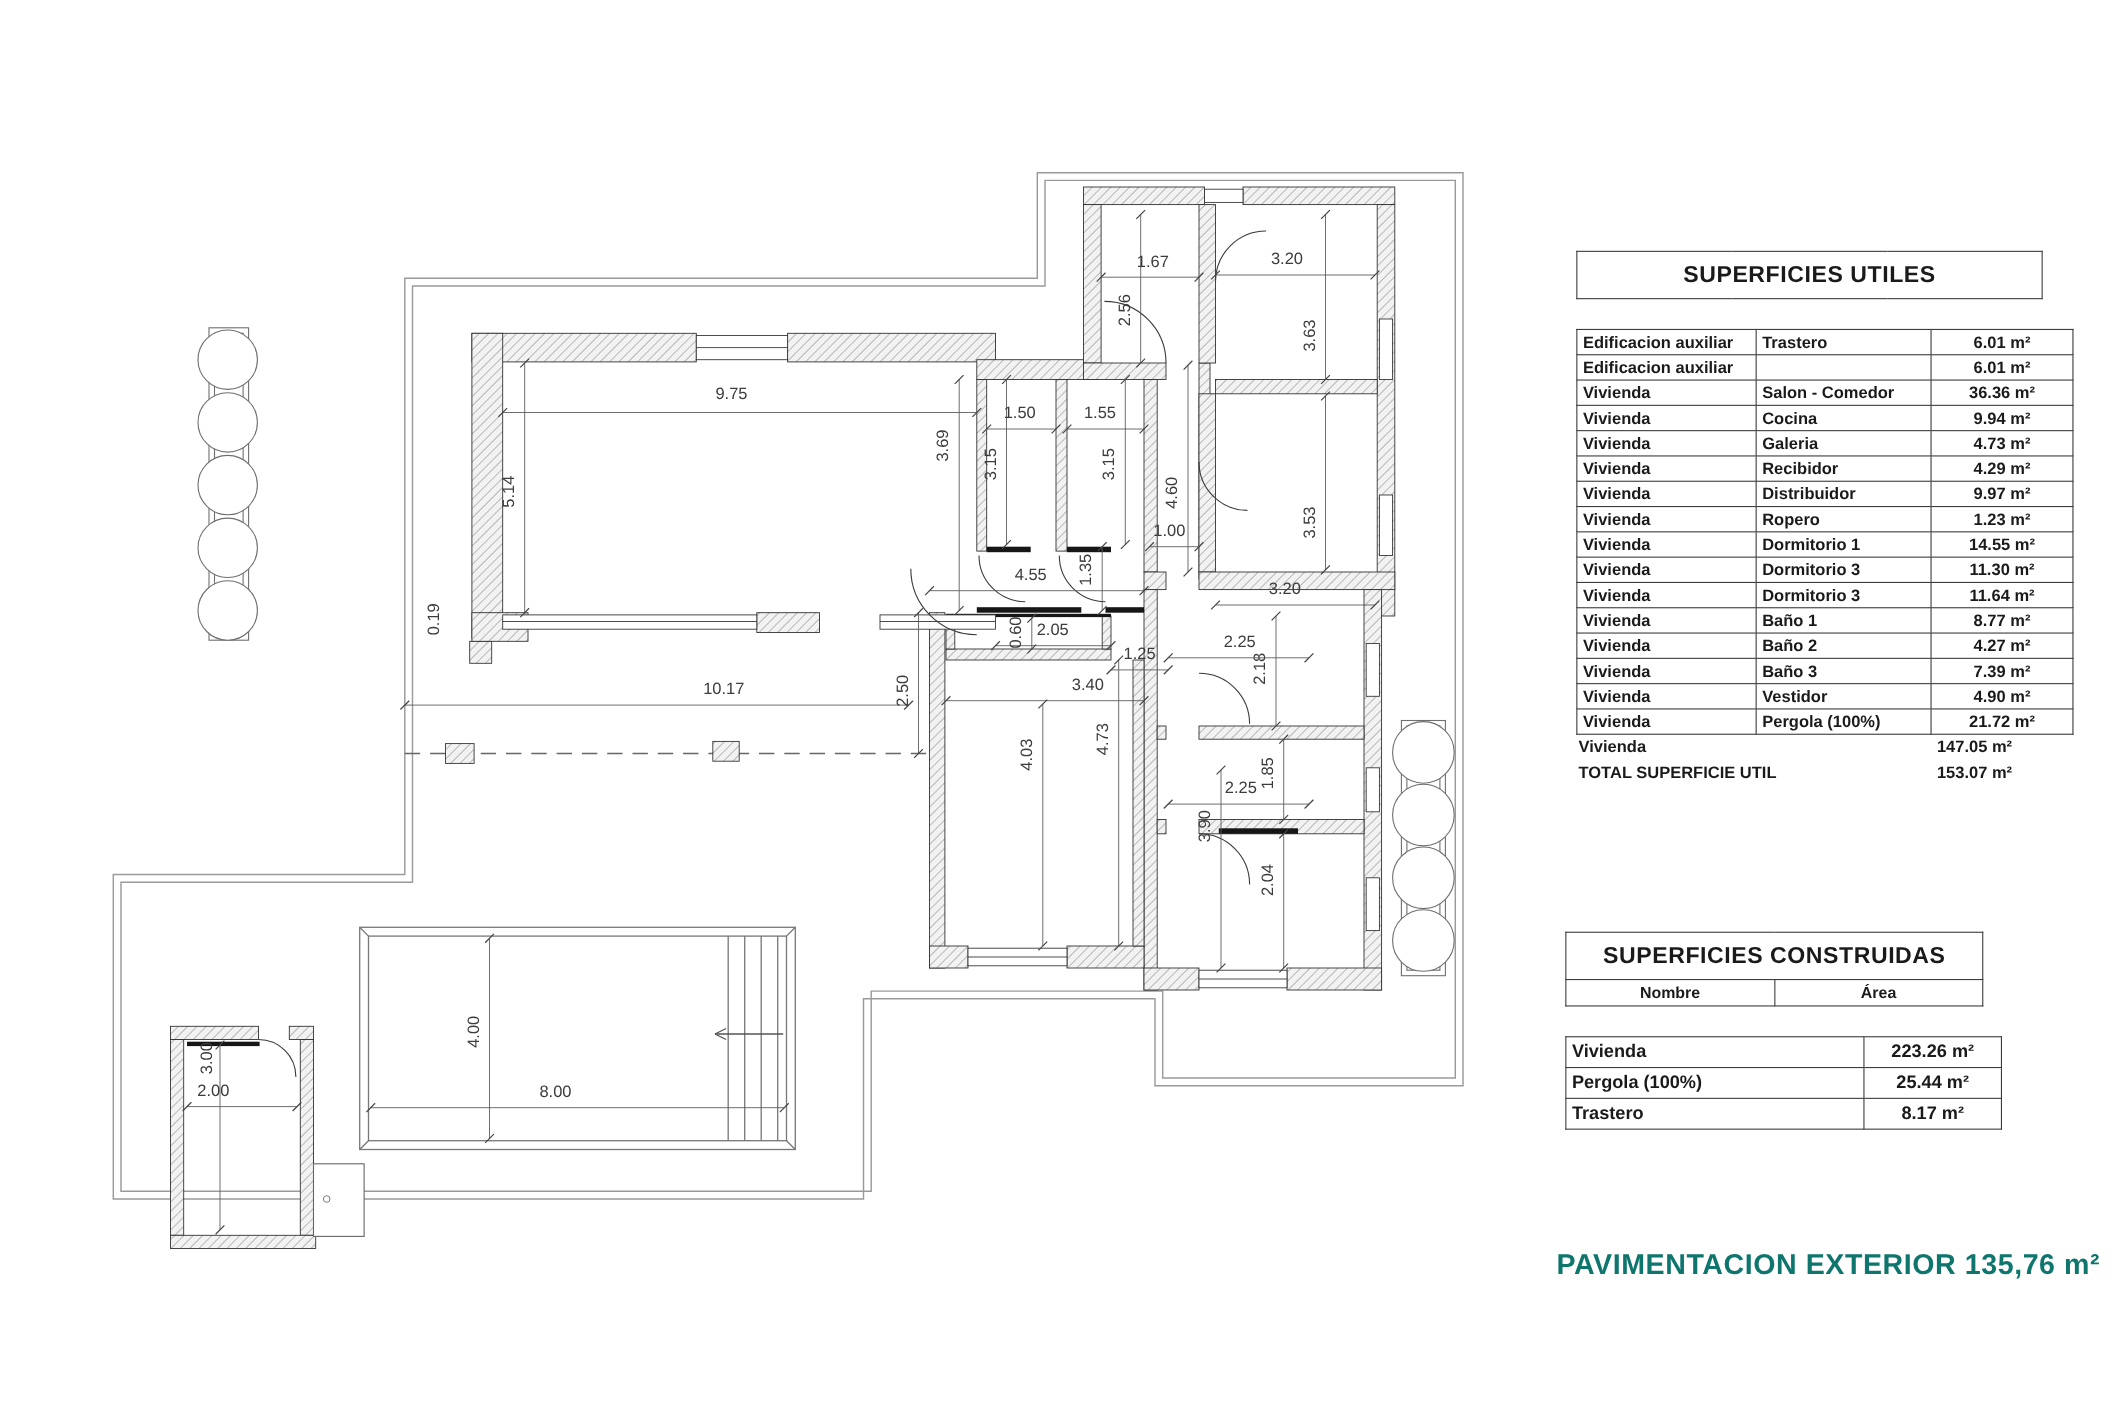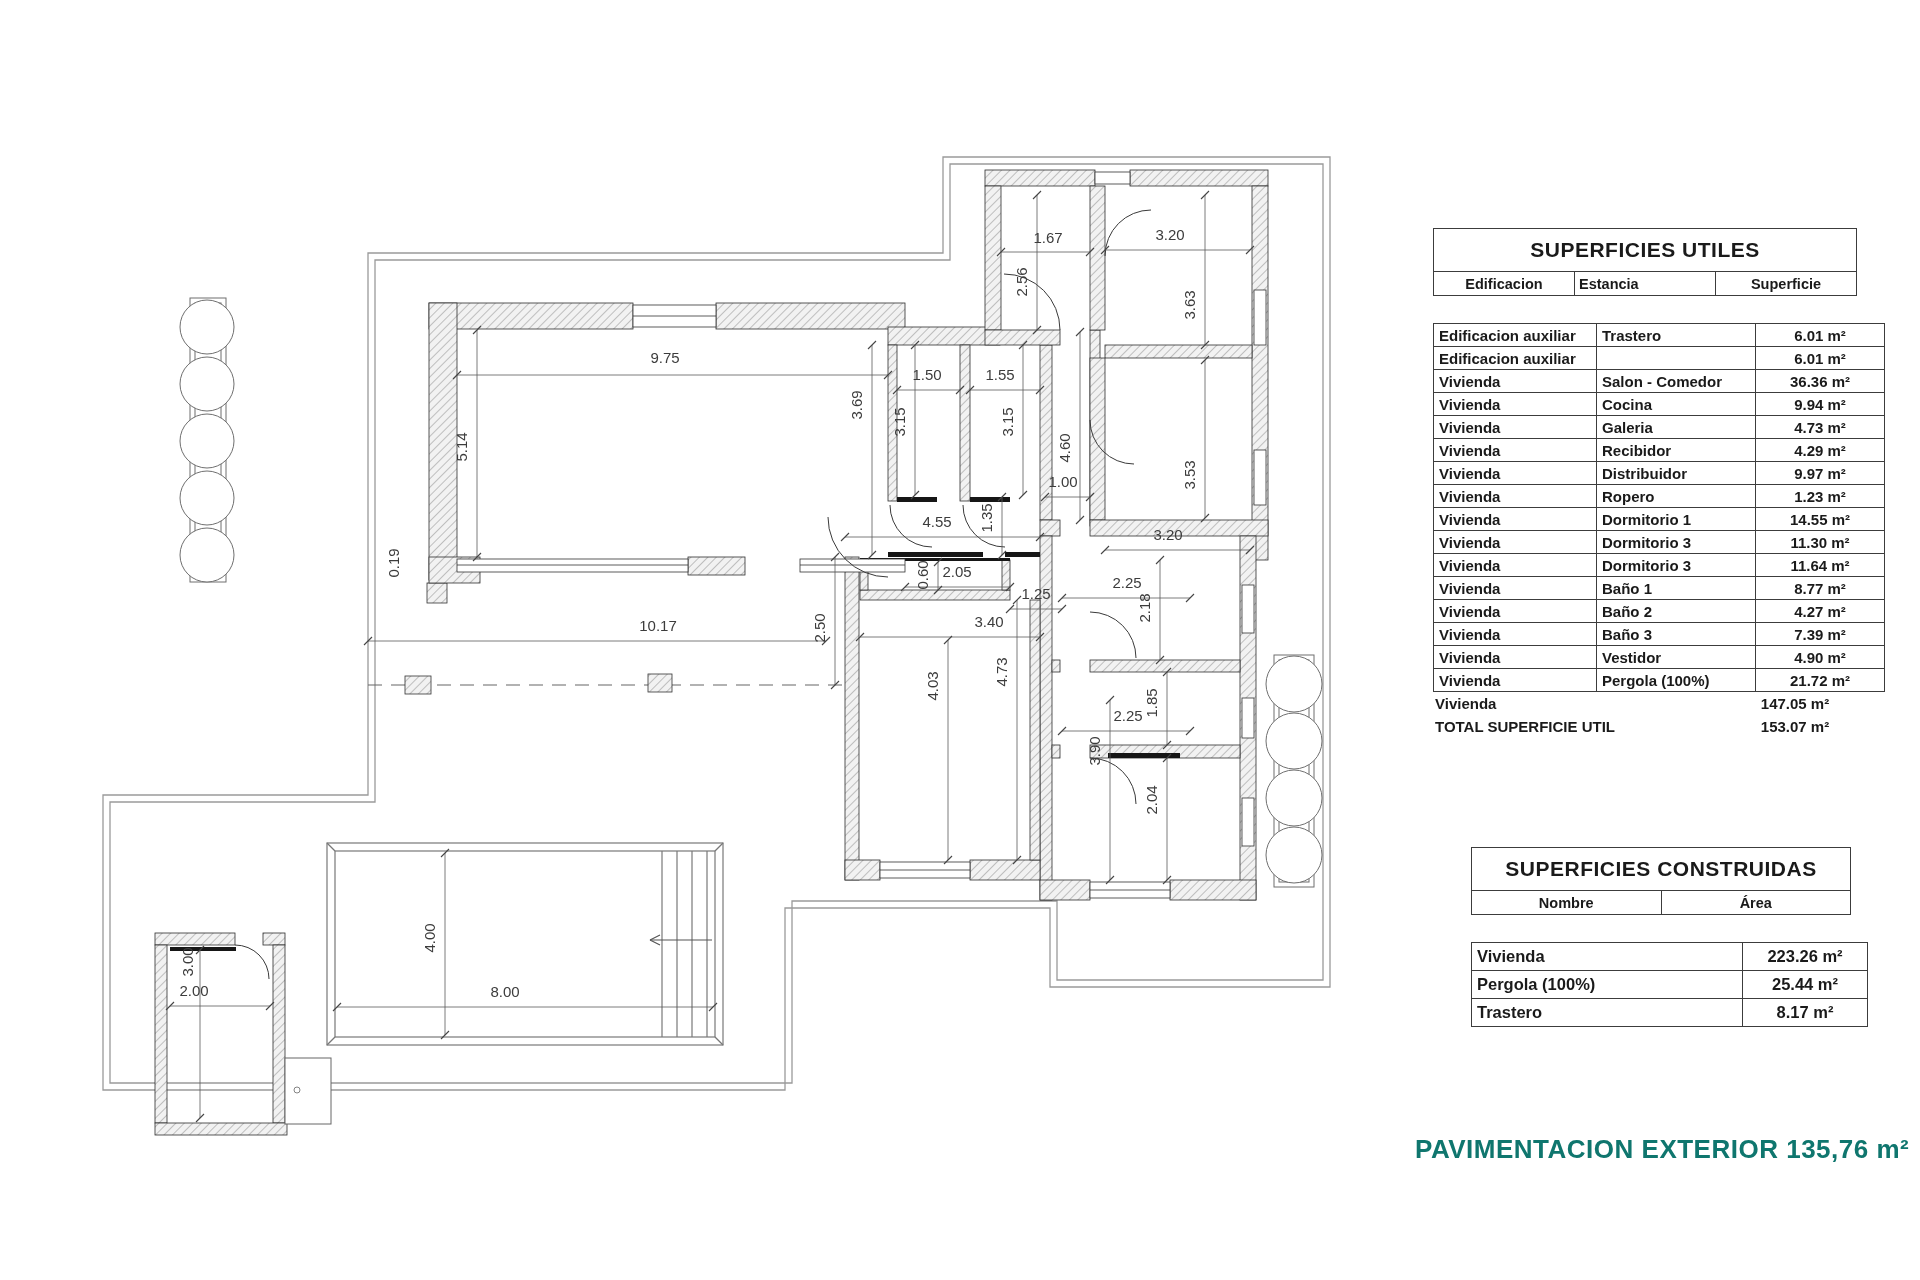--- a/index.html
+++ b/index.html
@@ -2,21 +2,21 @@
 <html><head>
 <meta charset="utf-8">
 <style>
   html,body{margin:0;padding:0;background:#ffffff;}
   body{width:1920px;height:1280px;position:relative;font-family:"Liberation Sans",sans-serif;overflow:hidden;}
   svg text{font-family:"Liberation Sans",sans-serif;}
   .plan-svg{position:absolute;left:0;top:0;}
   
   .tblwrap{position:absolute;color:#1a1a1a;}
   .t-utiles{left:1433px;top:228px;width:424px;}
-  .t-constr{left:1423px;top:847px;width:380px;margin-left:48px;}
+  .t-constr{left:1423px;top:847px;width:380px;}
   table{border-collapse:collapse;width:100%;table-layout:fixed;}
   .head-table th{border:1.6px solid #3c3c3c;font-size:21px;font-weight:bold;height:40px;letter-spacing:.5px;}
   .head-table td{border:1.4px solid #3c3c3c;font-size:14.5px;font-weight:bold;height:21px;padding:1px 4px;}
   .rows-table{margin-top:27px;}
   .rows-table td{border:1.3px solid #3c3c3c;font-size:15px;font-weight:bold;height:20px;padding:1px 5px;white-space:nowrap;overflow:hidden;}
   .t-constr .rows-table td{font-size:16.5px;height:25px;}
   td.val,th.val{text-align:center;}
   .c-edif{width:152px;} .c-est{width:148px;} .c-sup{width:118px;}
   .c-nom{width:260px;} .c-area{width:114px;}
   .totrow{display:flex;font-weight:bold;font-size:15px;height:23px;align-items:center;}
@@ -329,25 +329,20 @@
       <text x="194" y="996">2.00</text>
     </g>
 </svg>
 
 <div class="tblwrap t-utiles">
   <table class="head-table">
     <tbody>
         <tr>
           <th colspan="3">SUPERFICIES UTILES</th>
         </tr>
-    <tr>
-      <td class="c-edif val">Edificacion</td>
-      <td class="c-est">Estancia</td>
-      <td class="c-sup val">Superficie</td>
-    </tr>
   </tbody>
     </table>
   <table class="rows-table">
     <tbody>
 
         <tr>
           <td class="c-edif">Edificacion auxiliar</td>
           <td class="c-est">Trastero</td>
           <td class="c-sup val">6.01 m²</td>
         </tr>

